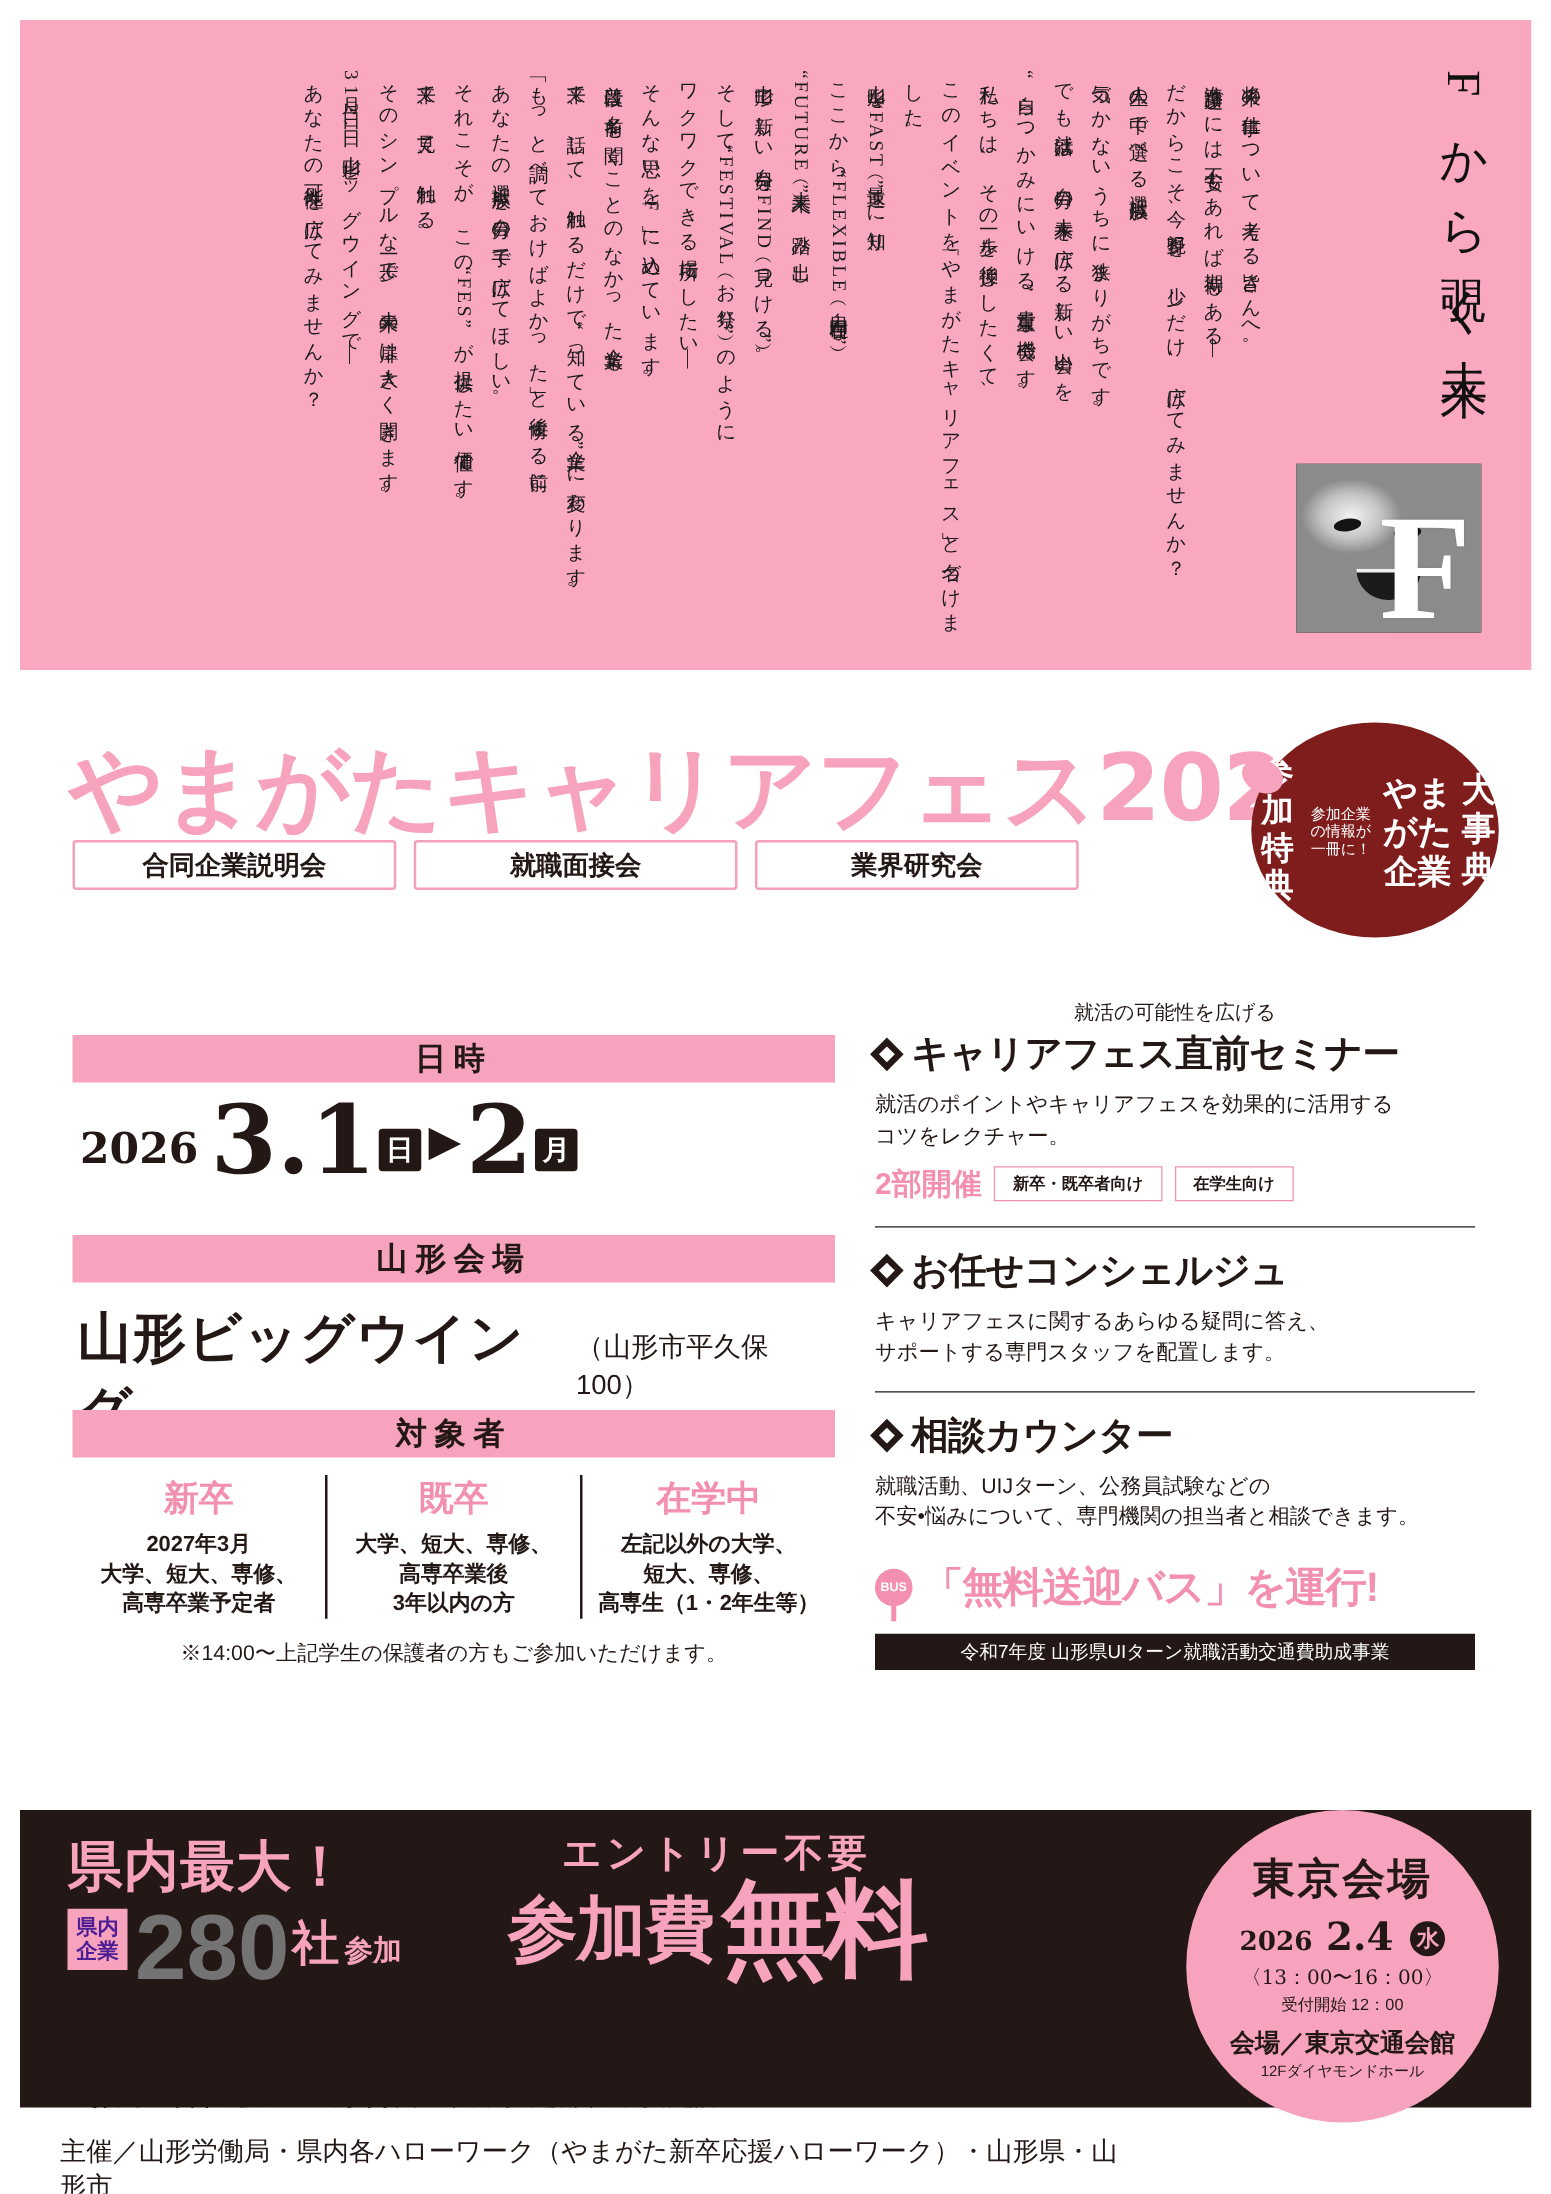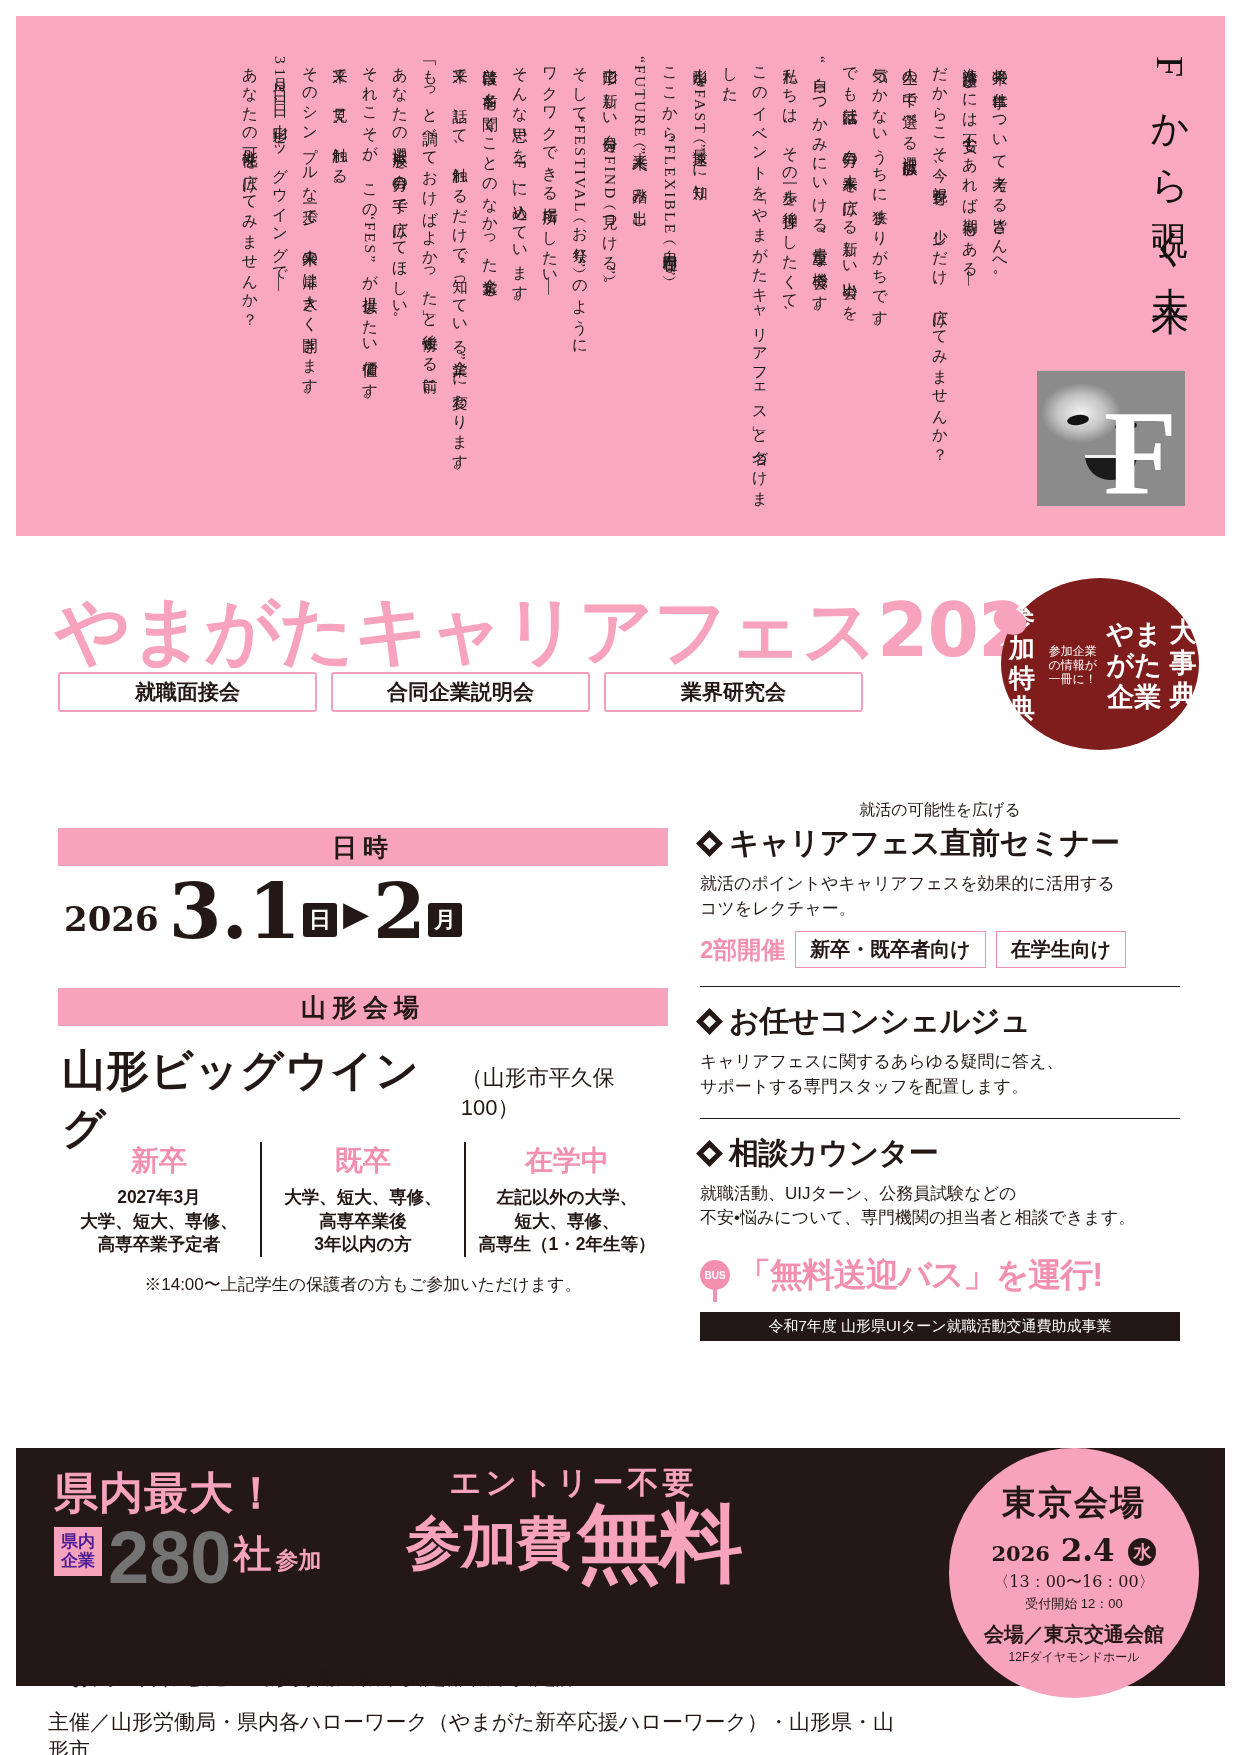--- a/index.html
+++ b/index.html
@@ -146,21 +146,21 @@
   }
   .dia{
     display:inline-block;width:19px;height:19px;background:#231815;
     transform:rotate(45deg);position:relative;flex:none;margin-right:2px;
   }
   .dia:after{content:"";position:absolute;left:5px;top:5px;width:9px;height:9px;background:#fff;}
   .r-body{font-size:17px;line-height:1.45;margin-top:8px;}
   .seminar-row{display:flex;align-items:center;gap:10px;margin-top:10px;}
   .seminar-row .lbl{font-size:24px;font-weight:700;color:#f390af;}
   .pillbox{
-    border:1.5px solid #f390af;color:#231815;font-size:20px;font-weight:700;
+    border:1.5px solid #f390af;color:#231815;font-size:13px;font-weight:700;
     padding:4px 14px;
   }
   .hr{border:none;border-top:1px solid #231815;margin:18px 0 14px 0;}
   .bus-row{display:flex;align-items:center;gap:8px;margin-top:22px;}
   .bus-ico{
     width:30px;height:30px;border-radius:50%;background:#f390af;color:#fff;
     font-size:10px;font-weight:700;display:flex;align-items:center;justify-content:center;
     position:relative;flex:none;
   }
   .bus-ico:after{content:"";position:absolute;left:13px;top:28px;width:4px;height:14px;background:#f390af;}
@@ -254,22 +254,22 @@
       <div class="vcol">来て、見て、触れる。
 そのシンプルな一歩で、未来の扉は大きく開きます。
 3月1日・2日、山形ビッグウイングで—
 あなたの可能性を広げてみませんか？</div>
     </div>
   </div>
 
   <div class="title-band">
     <div class="main-title">やまがたキャリアフェス2027</div>
     <div class="title-boxes">
+      <div class="tbox">合同企業説明会</div>
       <div class="tbox">就職面接会</div>
-      <div class="tbox">合同企業説明会</div>
       <div class="tbox">業界研究会</div>
     </div>
   </div>
 
   <div class="bubble">
     <div class="b1">参加特典</div>
     <div class="b2">参加企業の情報が一冊に！</div>
     <div class="b3">やまがた企業</div>
     <div class="b4">大事典</div>
   </div>
@@ -288,20 +288,21 @@
 
   <div class="sec-venue">
     <div class="band">山形会場</div>
     <div class="venue-row">
       <div class="venue-main">山形ビッグウイング</div>
       <div class="venue-sub">（山形市平久保100）</div>
     </div>
   </div>
 
   <div class="sec-target">
+    <div class="band">対象者</div>
     <div class="target-cols">
       <div class="tcol">
         <h4>新卒</h4>
         <p style="white-space:pre-line">2027年3月
 大学、短大、専修、
 高専卒業予定者</p>
       </div>
       <div class="tcol">
         <h4>既卒</h4>
         <p style="white-space:pre-line">大学、短大、専修、

